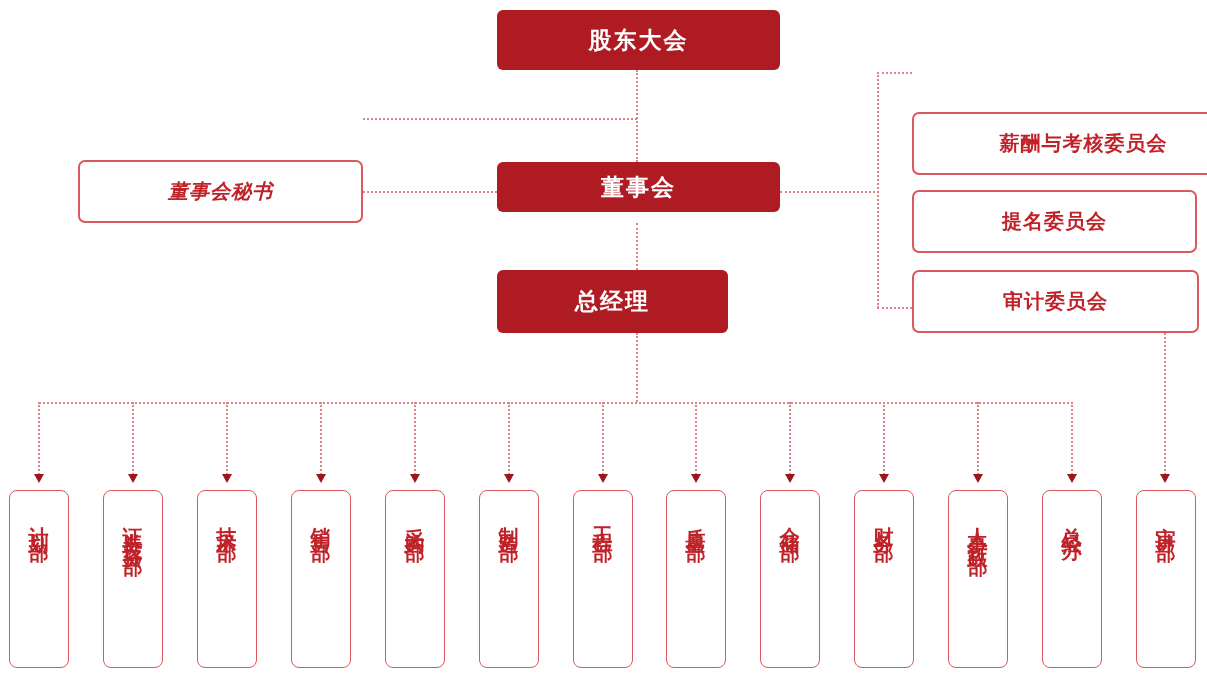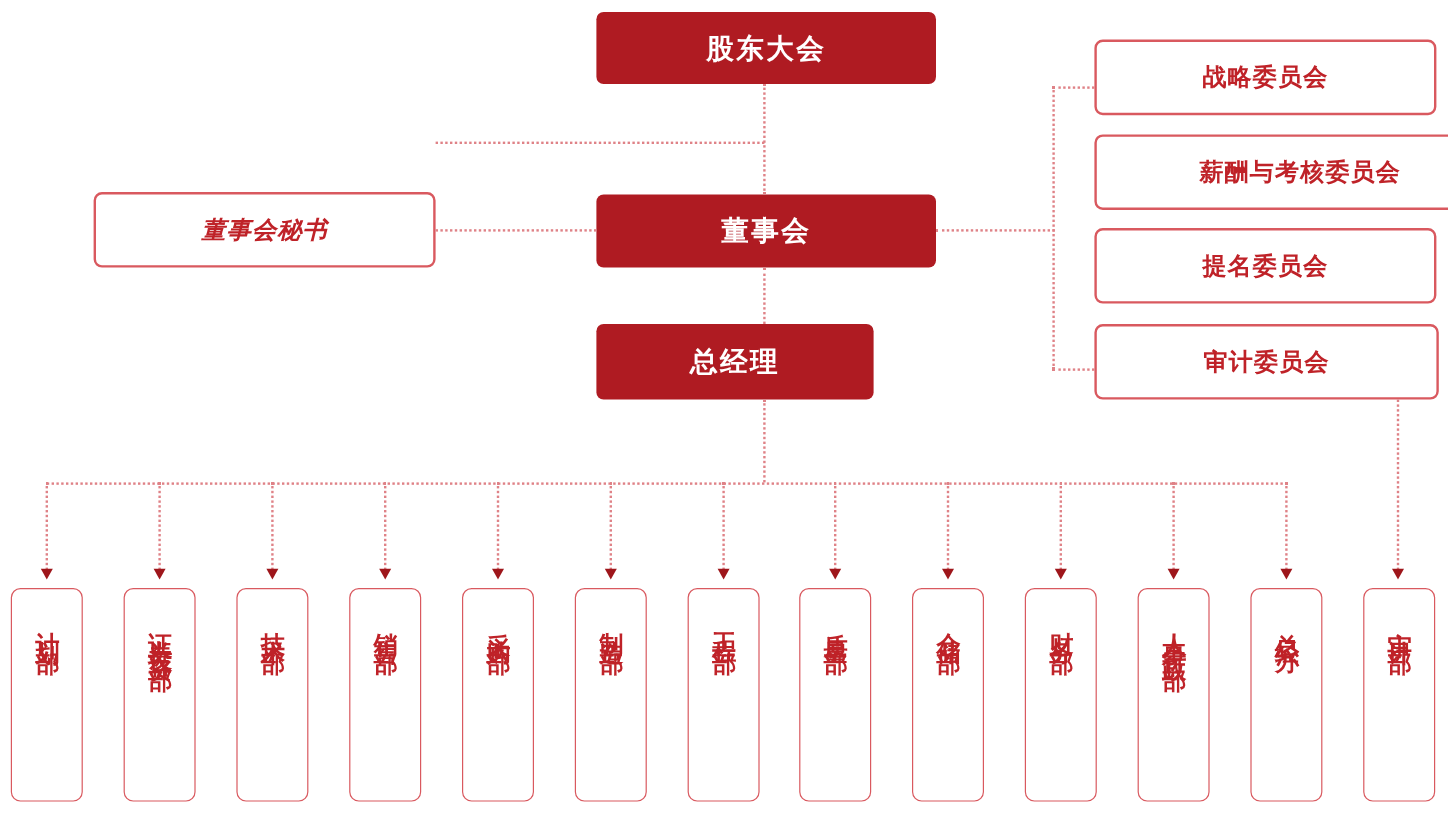--- a/index.html
+++ b/index.html
@@ -66,28 +66,27 @@
     border-top:9px solid var(--arrow);
   }
 </style>
 </head>
 <body>
 
 <div class="canvas">
 
   <div class="box box-filled" style="left:497px;top:10px;width:283px;height:60px;">股东大会</div>
 
-  <div class="box box-filled" style="left:497px;top:162px;width:283px;height:61px;">董事会</div>
+  <div class="box box-filled" style="left:497px;top:162px;width:283px;height:50px;">董事会</div>
 
   <div class="box box-filled" style="left:497px;top:270px;width:231px;height:63px;">总经理</div>
 
 
   <div class="box box-outline" style="left:78px;top:160px;width:285px;height:63px;font-style:italic;">董事会秘书</div>
 
-  <div class="box box-outline" style="left:912px;top:33px;width:285px;height:63px;">战略委员会</div>
   <div class="box box-outline" style="left:912px;top:112px;width:343px;height:63px;">薪酬与考核委员会</div>
   <div class="box box-outline" style="left:912px;top:190px;width:285px;height:63px;font-family:Liberation Serif, serif;">提名委员会</div>
   <div class="box box-outline" style="left:912px;top:270px;width:287px;height:63px;">审计委员会</div>
 
   <div class="vline" style="left:636px;top:70px;height:92px;"></div>
   <div class="hline" style="left:363px;top:118px;width:274px;"></div>
   <div class="hline" style="left:363px;top:191px;width:134px;"></div>
   <div class="vline" style="left:636px;top:223px;height:47px;"></div>
   <div class="hline" style="left:780px;top:191px;width:99px;"></div>
   <div class="vline" style="left:877px;top:72px;height:236px;"></div>

